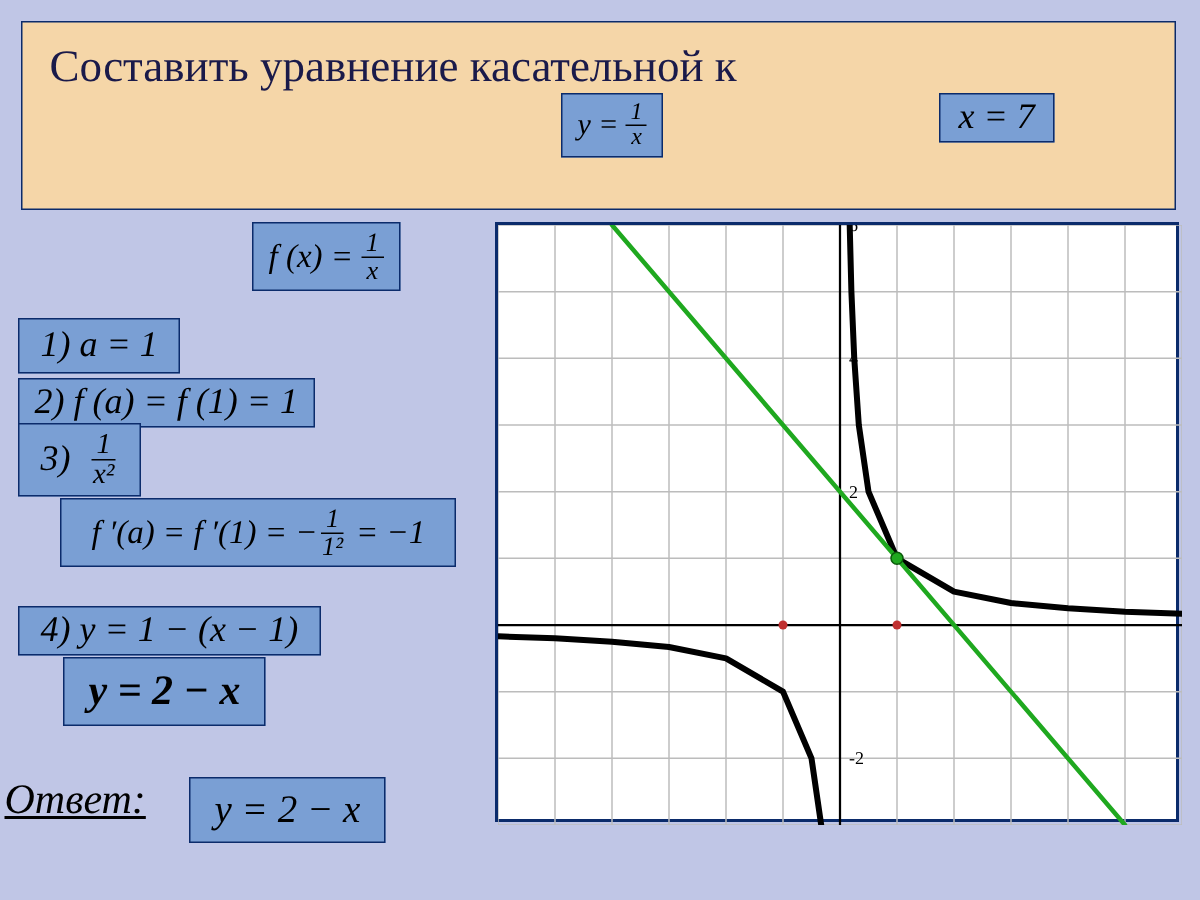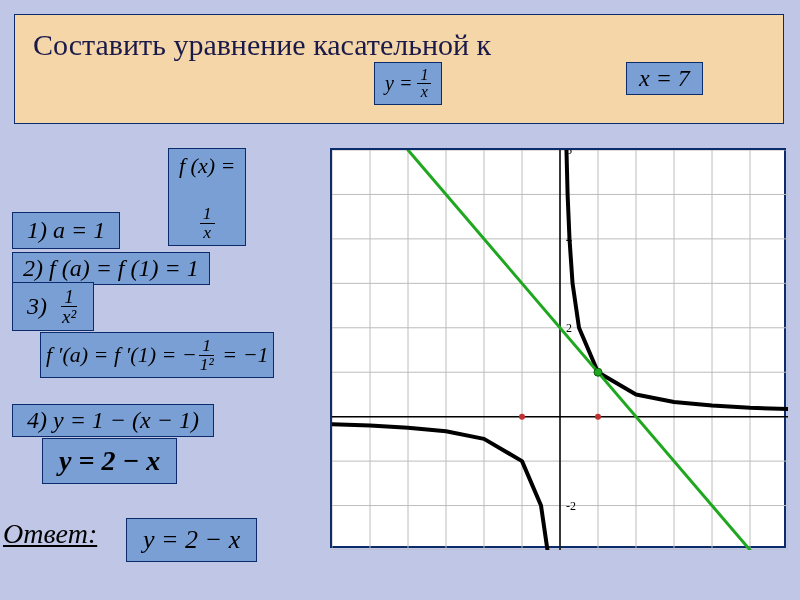--- a/index.html
+++ b/index.html
@@ -4,21 +4,21 @@
 <style>
   * { box-sizing: border-box; margin: 0; padding: 0; }
   body {
     width: 800px; height: 600px;
     background: #c0c6e6;
     font-family: "Times New Roman", serif;
     position: relative; overflow: hidden;
   }
   .header {
     position: absolute; left: 14px; top: 14px;
-    width: 770px; height: 110px;
+    width: 770px; height: 126px;
     background: #f5d6a8;
     border: 1px solid #0b2b6b;
     padding: 10px 18px;
   }
   .header-text { font-size: 30px; color: #1a1a4a; line-height: 1.3; }
   .formula-box {
     position: absolute;
     background: #7a9fd4;
     border: 1px solid #0b2b6b;
     padding: 4px 10px;
@@ -53,21 +53,21 @@
   <span class="frac">
       <span class="num">1</span>
       <span class="den">x</span>
     </span>
 </div>
 
 <div class="formula-box" style="left:626px; top:62px; font-size:24px; padding:2px 12px;">
   <span>x = 7</span>
 </div>
 
-<div class="formula-box" style="left:168px; top:148px; font-size:22px;flex-direction:column;">
+<div class="formula-box" style="left:168px; top:148px; font-size:22px;">
   <span>f (x) =</span>&nbsp;
   <span class="frac">
       <span class="num">1</span>
       <span class="den">x</span>
     </span>
 </div>
 
 <div class="formula-box step-text" style="left:12px; top:212px; padding:4px 14px;">
   <span>1)   a = 1</span>
 </div>
@@ -77,21 +77,21 @@
 </div>
 
 <div class="formula-box step-text" style="left:12px; top:282px; padding:4px 14px;">
   <span>3)</span>&nbsp;&nbsp;
   <span class="frac">
       <span class="num">1</span>
       <span class="den">x²</span>
     </span>
 </div>
 
-<div class="formula-box step-text" style="left:40px; top:332px; padding:4px 5px; font-size:22px;">
+<div class="formula-box step-text" style="left:40px; top:332px; padding:4px 20px; font-size:22px;">
   <span>f ′(a) =  f ′(1) = −</span>
   <span class="frac">
       <span class="num">1</span>
       <span class="den">1²</span>
     </span>
   &nbsp;<span>= −1</span>
 </div>
 
 <div class="formula-box step-text" style="left:12px; top:404px; padding:2px 14px;">
   <span>4)   y = 1 − (x − 1)</span>

